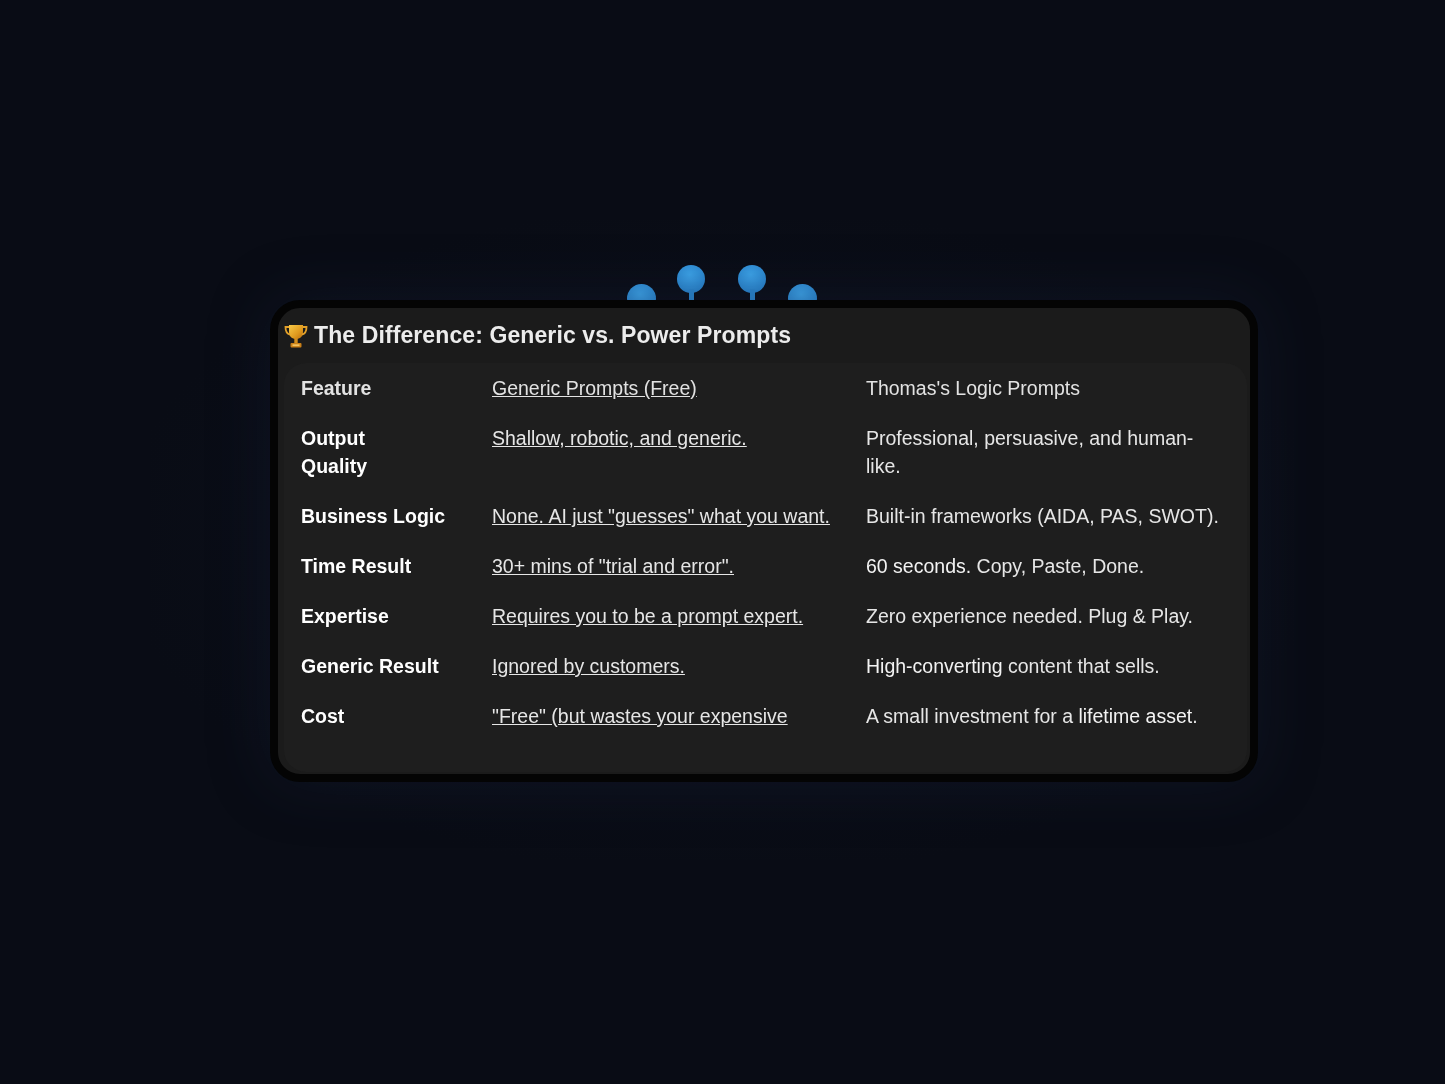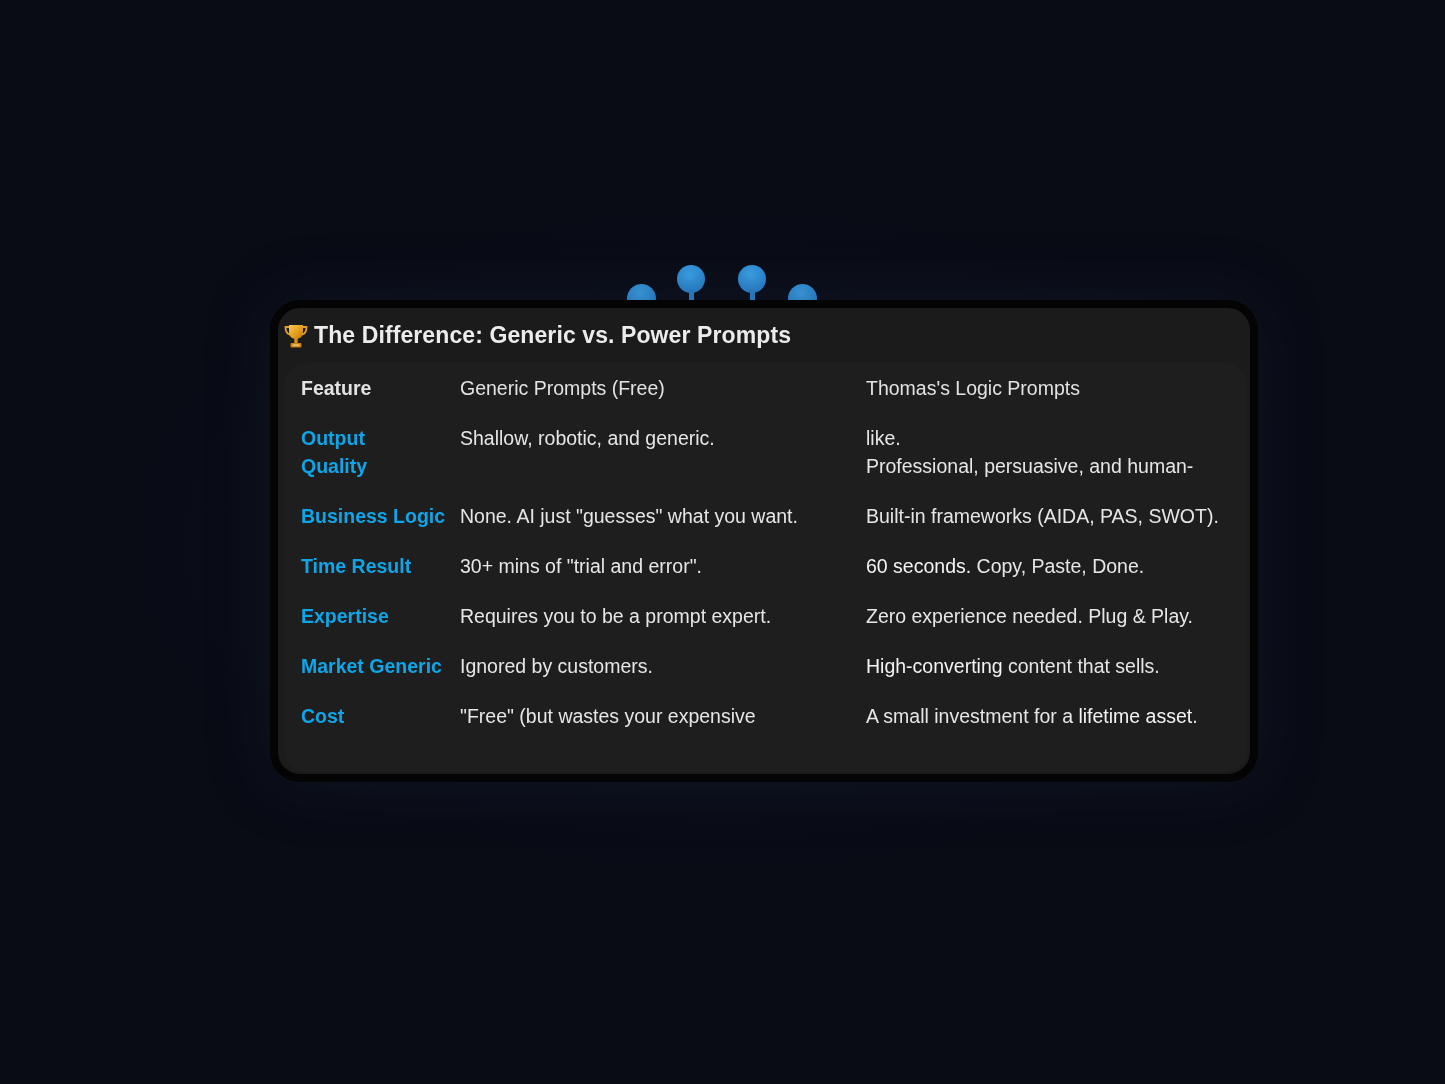--- a/index.html
+++ b/index.html
@@ -84,22 +84,22 @@
       left: 0;
       width: 963px;
       color: #e6e6e6;
       font-size: 19.5px;
       line-height: 28px;
     }
     .cell {
       position: absolute;
       top: 0;
     }
-    .cell.label { left: 17px; width: 160px; font-weight: bold; color: #0ea5e9; }
-    .cell.generic { left: 176px; width: 370px; }
+    .cell.label { left: 17px; width: 160px; font-weight: bold; color: #ffffff; }
+    .cell.generic { left: 208px; width: 370px; text-decoration: underline; }
     .cell.power { left: 582px; width: 370px; }
     .row.header .cell.label { font-weight: bold; }
     .row.header .cell { color: #e2e2e2; }
     b, strong { font-weight: normal; color: #f3f3f3; }
   </style>
 </head>
 <body>
 
 <div class="glow"></div>
 
@@ -150,22 +150,22 @@
       <div class="cell power">Thomas's Logic Prompts</div>
     </div>
 
     <div class="row" style="top:61px;">
       <div class="cell label">
         <div>Output</div>
         <div>Quality</div>
       </div>
       <div class="cell generic">Shallow, robotic, and generic.</div>
       <div class="cell power">
+        <div>Professional, persuasive, and human-</div>
         <div>like.</div>
-        <div>Professional, persuasive, and human-</div>
       </div>
     </div>
 
     <div class="row" style="top:139px;">
       <div class="cell label">Business Logic</div>
       <div class="cell generic">None. AI just "guesses" what you want.</div>
       <div class="cell power">
         <span>Built-in frameworks (AIDA, PAS, SWOT).</span>
       </div>
     </div>
@@ -180,21 +180,21 @@
 
     <div class="row" style="top:239px;">
       <div class="cell label">Expertise</div>
       <div class="cell generic">Requires you to be a prompt expert.</div>
       <div class="cell power">
         <span>Zero experience needed. Plug &amp; Play.</span>
       </div>
     </div>
 
     <div class="row" style="top:289px;">
-      <div class="cell label">Market Generic</div>
+      <div class="cell label">Generic Result</div>
       <div class="cell generic">Ignored by customers.</div>
       <div class="cell power">
         <b>High-converting</b><span> content that sells.</span>
       </div>
     </div>
 
     <div class="row" style="top:339px;">
       <div class="cell label">Cost</div>
       <div class="cell generic">
         <div>"Free" (but wastes your expensive</div>

